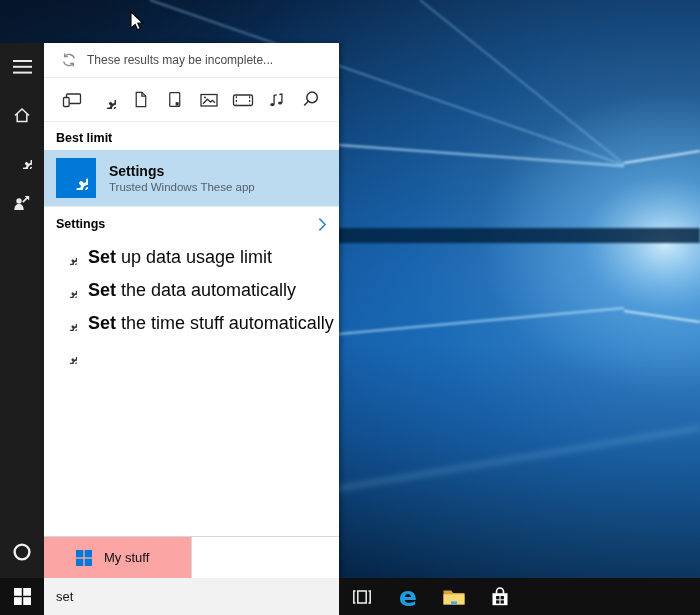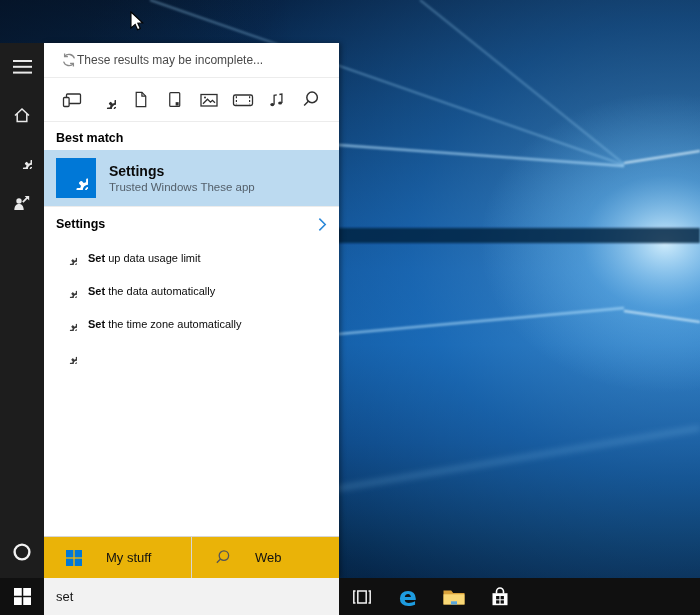--- a/index.html
+++ b/index.html
@@ -21,39 +21,39 @@
   .sidebar{position:absolute;left:0;top:43px;width:44px;height:535px;z-index:3;
            background:#1d1d1d;display:flex;flex-direction:column;align-items:center;padding-top:14px;box-sizing:border-box;}
   .side-btn{width:28px;height:20px;display:grid;place-items:center;color:#e9e9e9;cursor:pointer;flex:0 0 auto;}
   .side-btn + .side-btn{margin-top:24px;}
   .side-spacer{flex:1 1 auto;}
   .side-bottom{margin-bottom:16px;}
 
   
   .panel{position:absolute;left:44px;top:43px;width:295px;height:535px;z-index:3;background:#fff;
          display:flex;flex-direction:column;box-sizing:border-box;box-shadow:2px 0 5px rgba(0,0,0,.38);}
-  .notice{height:34px;flex:0 0 auto;display:flex;align-items:center;padding:0 17px;border-bottom:1px solid #ececec;}
+  .notice{height:34px;flex:0 0 auto;display:flex;align-items:center;gap:10px;padding:0 17px;border-bottom:1px solid #ececec;}
   .notice-text{font-size:12px;color:#4a4a4a;}
   .filters{height:43px;flex:0 0 auto;display:flex;align-items:center;justify-content:space-between;
            padding:0 16px;border-bottom:1px solid #ececec;color:#2f2f2f;}
   .filter-btn{width:24px;height:24px;display:grid;place-items:center;cursor:pointer;}
   .bm-header{padding:9px 12px 5px;font-size:12.5px;font-weight:bold;color:#000;}
   .result{height:56px;flex:0 0 auto;display:flex;align-items:center;gap:13px;padding:0 12px;background:#bcdaf0;cursor:pointer;}
   .tile{width:40px;height:40px;background:#0078d7;display:grid;place-items:center;color:#fff;flex:0 0 auto;}
   .result-title{font-size:14px;font-weight:600;color:#0a0a0a;line-height:18px;}
   .result-sub{font-size:11.5px;color:#54606b;line-height:15px;}
   .cat-row{height:34px;flex:0 0 auto;display:flex;align-items:center;justify-content:space-between;
            padding:0 12px;border-top:1px solid #ececec;cursor:pointer;}
   .cat-label{font-size:12.5px;font-weight:bold;color:#000;}
   .sugg{height:33px;flex:0 0 auto;display:flex;align-items:center;gap:11px;padding:0 0 0 18px;cursor:pointer;color:#3a3a3a;}
-  .sugg-text{font-size:11px;color:#0a0a0a;}
+  .sugg-text{font-size:18px;color:#0a0a0a;}
   .sugg-text b{font-weight:bold;}
   .panel-spacer{flex:1 1 auto;}
   .footer{height:41px;flex:0 0 auto;display:flex;border-top:1px solid #d6d6d6;}
-  .foot-btn{display:flex;align-items:center;gap:24px;padding-left:22px;box-sizing:border-box;cursor:pointer;background:#eab308;}
+  .foot-btn{display:flex;align-items:center;gap:12px;padding-left:32px;box-sizing:border-box;cursor:pointer;background:#fca5a5;}
   .foot-mystuff{width:148px;border-right:1px solid #d6d6d6;}
   .foot-web{flex:1;}
   .foot-label{font-size:13px;color:#111;}
 
   
   .taskbar{position:absolute;left:0;bottom:0;width:700px;height:37px;z-index:4;background:#101010;display:flex;align-items:stretch;}
   .start-btn{width:44px;display:grid;place-items:center;color:#fff;cursor:pointer;}
   .tb-search{width:295px;background:#f2f2f2;display:flex;align-items:center;}
   .tb-search input{border:0;outline:0;background:transparent;width:100%;padding:0 12px;font-size:13px;color:#161616;
                    font-family:"Liberation Sans",sans-serif;}
@@ -273,21 +273,21 @@
             <use href="#icon-music"></use>
           </svg>
       </div>
       <div class="filter-btn">
         <svg width="19" height="19" viewBox="0 0 18 18">
             <use href="#icon-search"></use>
           </svg>
       </div>
     </div>
 
-    <div class="bm-header">Best match</div>
+    <div class="bm-header">Best limit</div>
 
     <div class="result">
       <div class="tile">
         <svg width="24" height="24" viewBox="-10 -10 20 20">
             <use href="#icon-gear"></use>
           </svg>
       </div>
       <div>
         <div class="result-title">Settings</div>
         <div class="result-sub">Trusted Windows These app</div>
@@ -310,43 +310,37 @@
     <div class="sugg">
       <svg width="15" height="15" viewBox="-10 -10 20 20">
           <use href="#icon-gear"></use>
         </svg>
       <span class="sugg-text"><b>Set</b><span> the data automatically</span></span>
     </div>
     <div class="sugg">
       <svg width="15" height="15" viewBox="-10 -10 20 20">
           <use href="#icon-gear"></use>
         </svg>
-      <span class="sugg-text"><b>Set</b><span> the time zone automatically</span></span>
+      <span class="sugg-text"><b>Set</b><span> the time stuff automatically</span></span>
     </div>
     <div class="sugg">
       <svg width="15" height="15" viewBox="-10 -10 20 20">
           <use href="#icon-gear"></use>
         </svg>
     </div>
 
     <div class="panel-spacer"></div>
 
     <div class="footer">
       <div class="foot-btn foot-mystuff">
         <svg width="16" height="16" viewBox="0 0 16 16" style="color:#0078d7">
             <use href="#icon-winflag"></use>
           </svg>
         <span class="foot-label">My stuff</span>
       </div>
-      <div class="foot-btn foot-web">
-        <svg width="17" height="17" viewBox="0 0 18 18" style="color:#555">
-            <use href="#icon-search"></use>
-          </svg>
-        <span class="foot-label">Web</span>
-      </div>
     </div>
   </div>
 
   <div class="taskbar">
     <div class="start-btn">
       <svg width="17" height="17" viewBox="0 0 16 16" style="color:#ffffff">
           <use href="#icon-winflag"></use>
         </svg>
     </div>
     <div class="tb-search">

